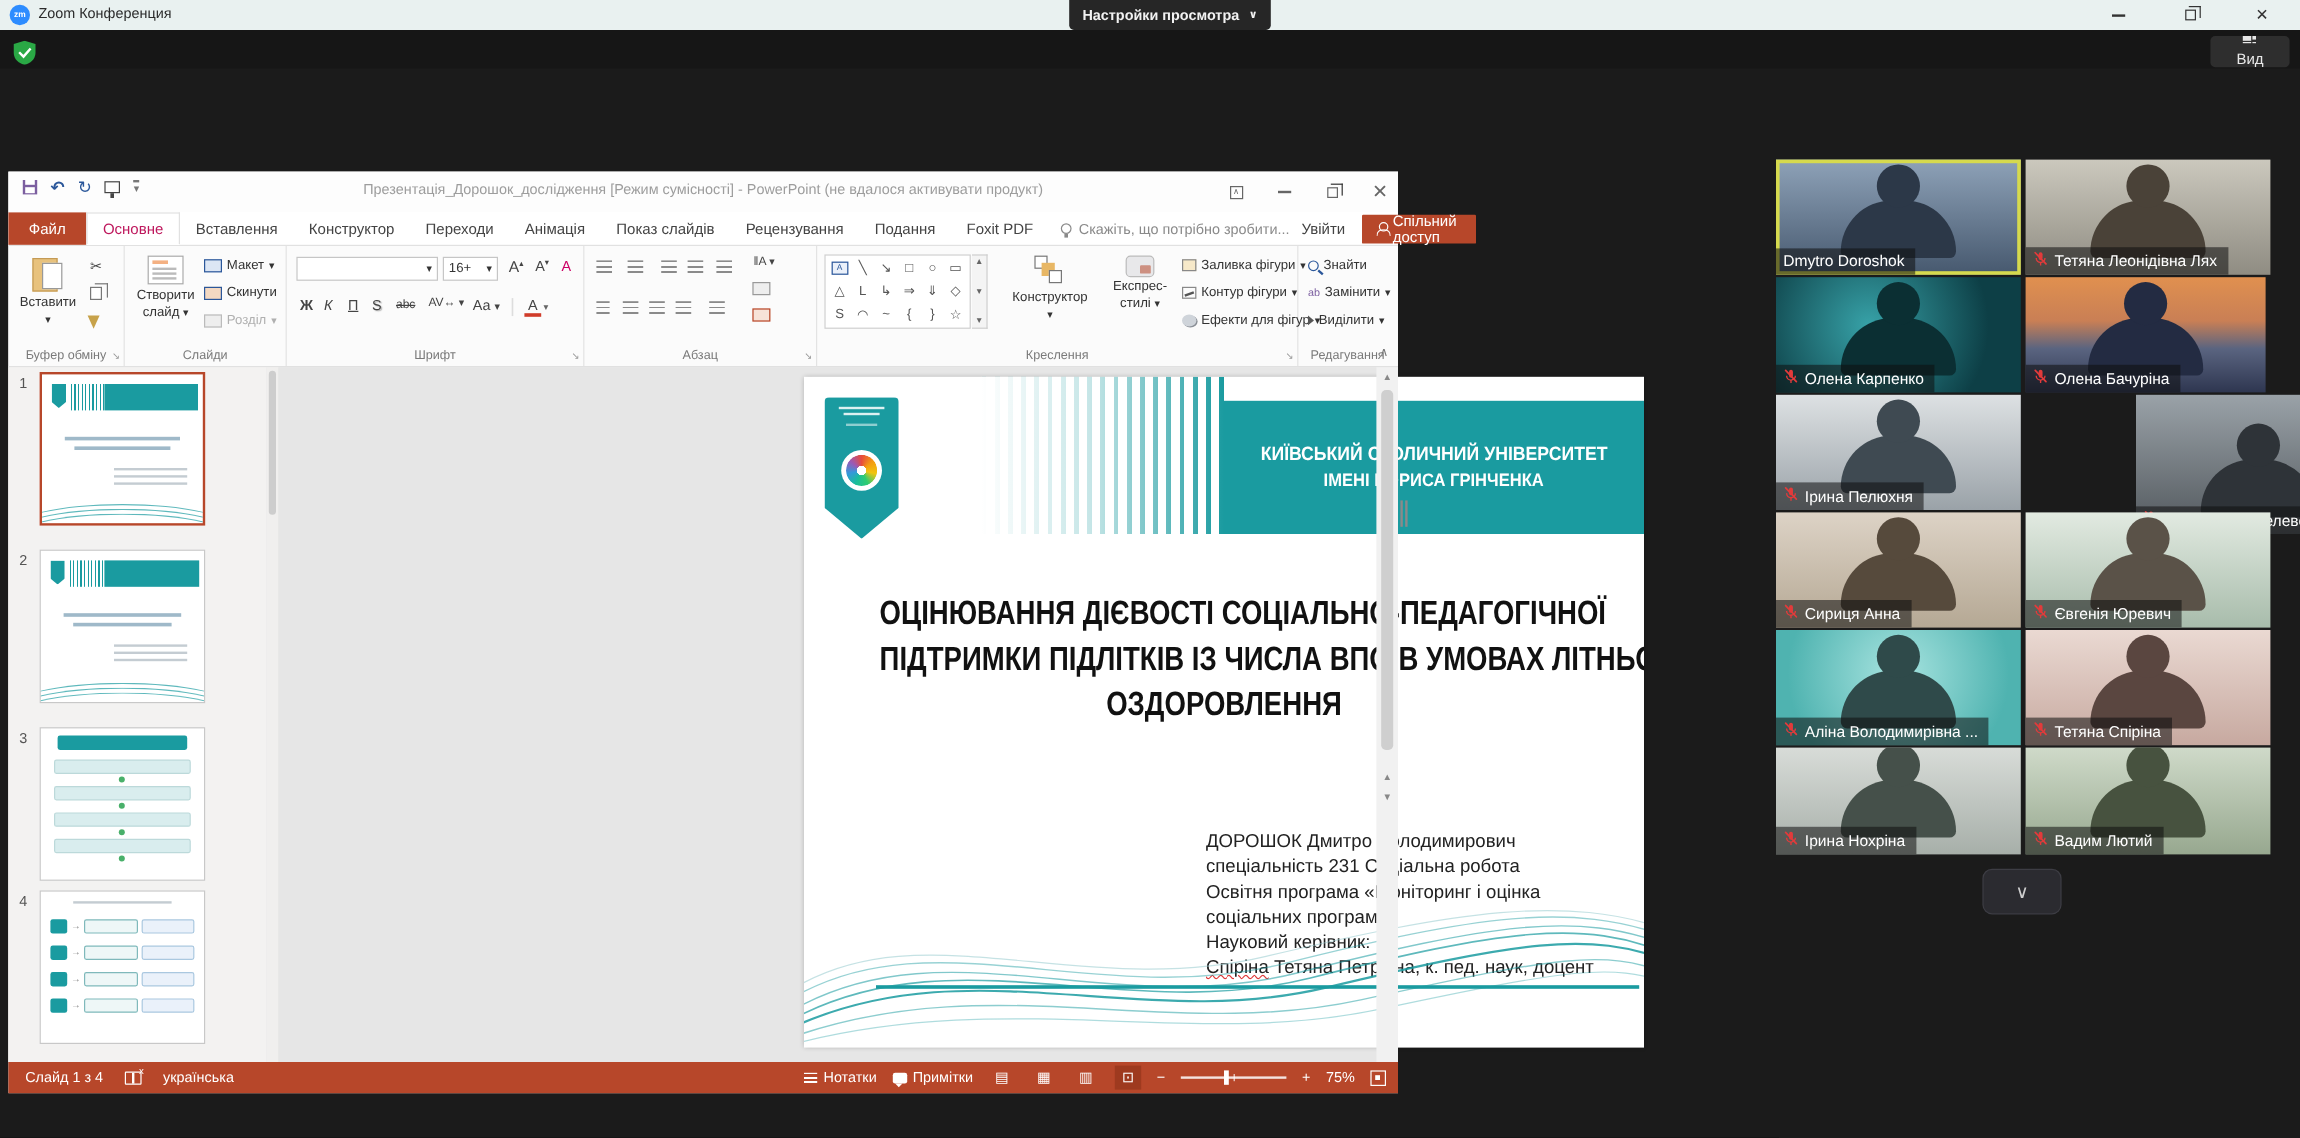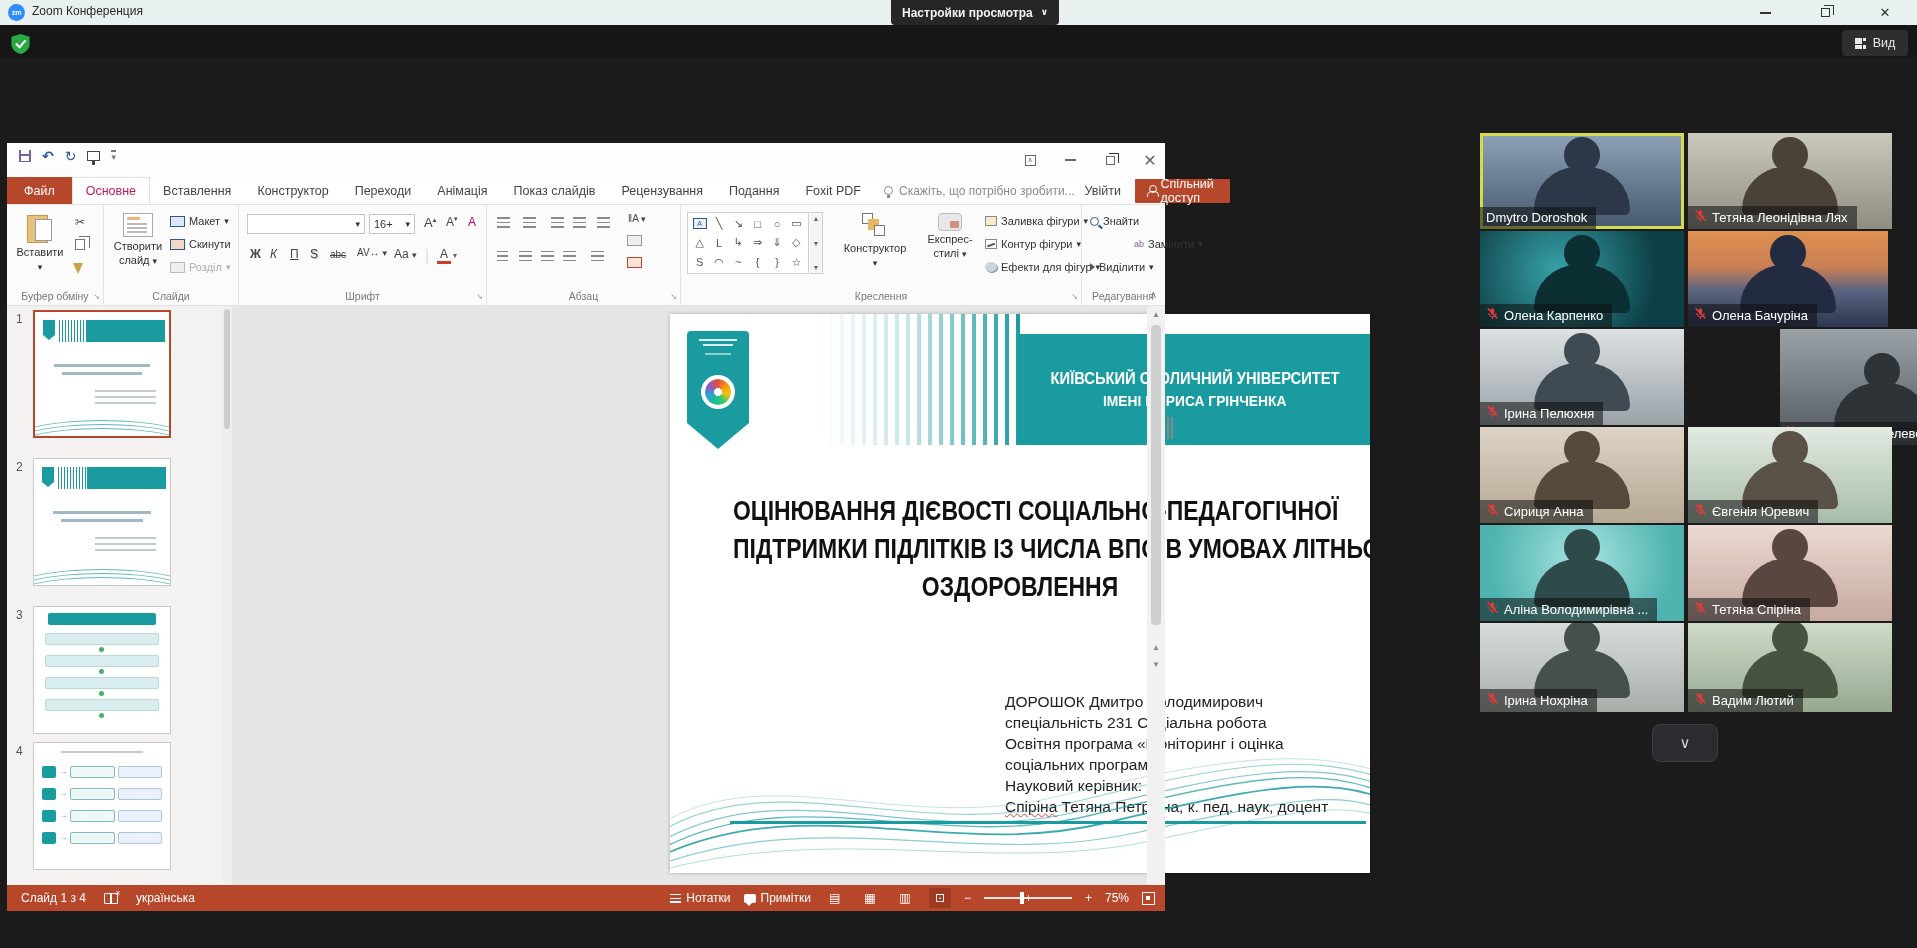--- a/index.html
+++ b/index.html
@@ -19,21 +19,21 @@
   .win-ctrl{position:absolute;top:0;height:25px;width:34px;display:flex;align-items:center;justify-content:center;color:#333;cursor:pointer;}
   .wc-min{left:1748px;} .wc-res{left:1808px;} .wc-close{left:1868px;}
   .bar-min{width:11px;height:2px;background:#333;}
   .box-res{width:9px;height:9px;border:1.5px solid #333;position:relative;background:transparent;}
   .box-res::before{content:'';position:absolute;left:2px;top:-4px;width:9px;height:9px;border:1.5px solid #333;border-bottom:none;border-left:none;}
   .x-close{font-size:13px;}
 
   .zoom-subbar{position:absolute;left:0;top:25px;width:1917px;height:32px;background:#161616;}
   .shield{position:absolute;left:11px;top:34px;width:19px;height:20px;}
   .view-btn{position:absolute;left:1842px;top:30px;width:66px;height:26px;background:#2e2e2e;border-radius:4px;color:#e8e8e8;
-    font-size:12.5px;display:flex;align-items:center;justify-content:center;gap:6px;cursor:pointer;}
+    font-size:12.5px;display:flex;align-items:center;justify-content:center;gap:6px;cursor:pointer;flex-direction:column;}
   .grid-ic{width:12px;height:11px;display:grid;grid-template-columns:7px 3px;gap:1px;}
   .grid-ic i{background:#e8e8e8;display:block;}
   .grid-ic i:nth-child(2){height:3px;} 
 
   
   #ppt{position:absolute;left:7px;top:143px;width:1158px;height:768px;background:#fff;}
   .ppt-titlebar{position:absolute;left:0;top:0;width:1158px;height:34px;background:#fdfdfd;}
   .qat{position:absolute;left:12px;top:6px;display:flex;align-items:center;gap:11px;}
   .qat .qi{font-size:14px;color:#2b579a;cursor:pointer;line-height:1;}
   .ic-save{width:12px;height:12px;background:#7c5fa0;position:relative;}
@@ -92,21 +92,21 @@
     display:flex;flex-direction:column;align-items:center;justify-content:space-between;font-size:7px;color:#666;padding:2px 0;}
   .sq-or{width:11px;height:11px;background:#e8b765;} .sq-wh{width:11px;height:11px;border:1px solid #777;background:#fff;}
   .qstyle-ic{width:24px;height:18px;border-radius:4px;background:#e8e8ea;border:1px solid #bbb;position:relative;margin:0 auto 2px;}
   .qstyle-ic::after{content:'';position:absolute;right:2px;bottom:2px;width:9px;height:7px;background:#b7472a;opacity:.55;border-radius:1px;}
   .fill-ic{width:12px;height:10px;border:1px solid #888;background:#f7e9c9;display:inline-block;}
   .line-ic{width:12px;height:10px;border:1px solid #888;position:relative;display:inline-block;}
   .line-ic::after{content:'';position:absolute;left:1px;top:4px;width:8px;height:1.5px;background:#555;transform:rotate(-20deg);}
   .fx-ic{width:12px;height:10px;border-radius:50%;background:#cfd4da;box-shadow:1px 1px 0 #8a8f96;display:inline-block;}
   .mag{width:9px;height:9px;border:1.6px solid #2b579a;border-radius:50%;position:relative;display:inline-block;}
   .mag::after{content:'';position:absolute;left:7px;top:8px;width:5px;height:1.8px;background:#2b579a;transform:rotate(40deg);}
-  .repl-ic{font-size:9px;color:#7c5fa0;font-weight:normal;margin-left:44px;}
+  .repl-ic{font-size:9px;color:#7c5fa0;font-weight:normal;}
   .sel-ar{width:0;height:0;border-left:5px solid #555;border-top:4px solid transparent;border-bottom:4px solid transparent;display:inline-block;}
   .collapse{position:absolute;right:8px;bottom:5px;font-size:10px;color:#777;cursor:pointer;}
 
   
   .ppt-body{position:absolute;left:0;top:163px;width:1158px;height:579px;background:#e6e6e6;}
   .thumb-panel{position:absolute;left:0;top:0;width:215px;height:579px;background:#f3f2f1;}
   .thumb-sb{position:absolute;left:215px;top:0;width:10px;height:579px;background:#f0efee;}
   .thumb-sb i{position:absolute;left:2px;top:3px;width:6px;height:120px;background:#cdcdcd;border-radius:3px;}
   .thumb{position:absolute;left:26px;width:138px;height:128px;background:#fff;border:1px solid #c8c8c8;cursor:pointer;overflow:hidden;}
   .thumb.sel{border:2px solid #b7472a;}
@@ -220,20 +220,21 @@
         <i></i>
         <i></i>
         <i></i>
         <i></i>
       </span>
     <span>Вид</span>
   </div>
 
   <div id="ppt">
     <div class="ppt-titlebar">
+      <div class="ppt-title">Презентація_Дорошок_дослідження [Режим сумісності] - PowerPoint (не вдалося активувати продукт)</div>
       <div class="qat">
         <span class="ic-save"></span>
         <span class="qi ic-undo">↶</span>
         <span class="qi ic-redo">↻</span>
         <span class="ic-present"></span>
         <span class="ic-more">▾</span>
       </div>
       <div class="ppt-wc ribbon-opts">
           <span class="ic-ribopt">∧</span>
         </div>

